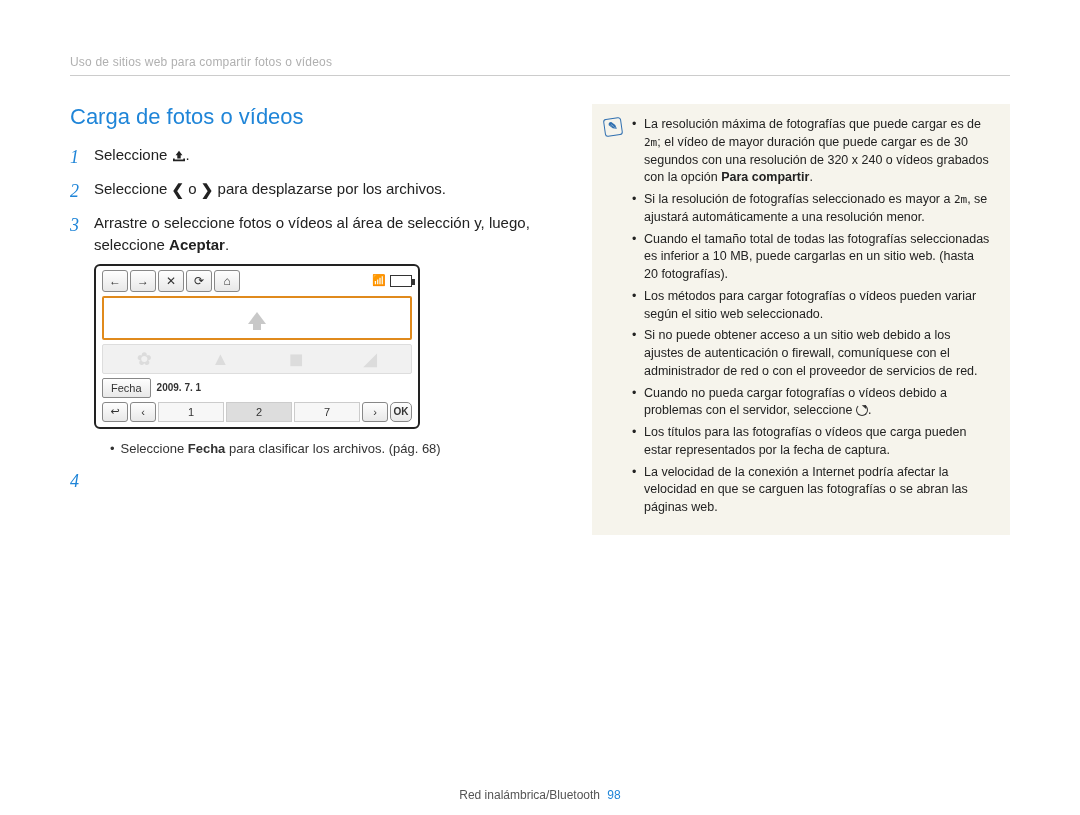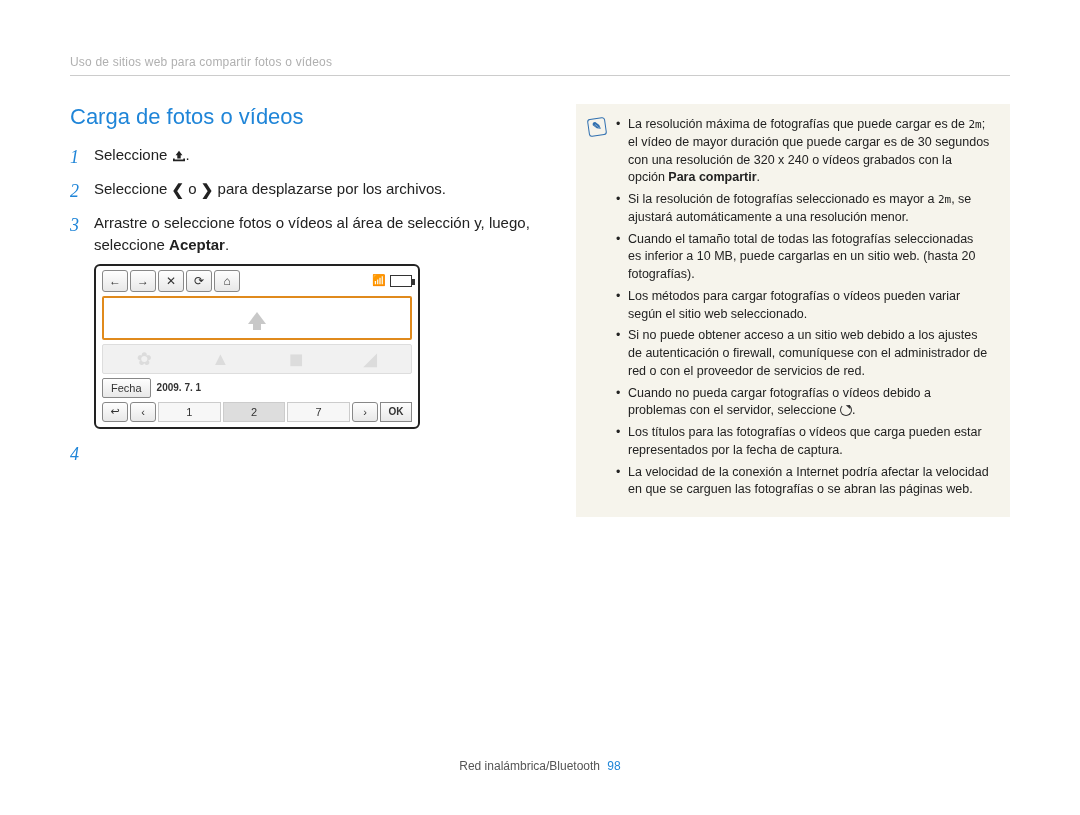--- a/index.html
+++ b/index.html
@@ -16,21 +16,21 @@
     font-size: 12px;
     color: #b0b0b0;
     font-weight: 300;
     letter-spacing: 0.2px;
     border-bottom: 1px solid #ccc;
     padding-bottom: 6px;
     margin-bottom: 28px;
   }
   .cols {
     display: flex;
-    gap: 16px;
+    gap: 32px;
     align-items: flex-start;
   }
   .left { width: 490px; }
   .right { flex: 1; }
   .section-title {
     color: #1f85d8;
     font-size: 22px;
     font-weight: 400;
     margin-bottom: 14px;
   }
@@ -147,21 +147,21 @@
     display: flex; align-items: stretch;
     padding: 0 6px 5px 6px; gap: 2px;
   }
   .mock-bottom .m-btn { height: 20px; font-size: 11px; }
   .page-cell {
     flex: 1; display: flex; align-items: center; justify-content: center;
     border: 1px solid #ccc; background: #f7f7f7; font-size: 11px;
   }
   .page-cell.active { background: #ddd; }
   .ok-btn {
-    width: 32px; height: 20px; border: 1px solid #888; border-radius: 0;
+    width: 22px; height: 20px; border: 1px solid #888; border-radius: 5px;
     background: linear-gradient(#fefefe,#e8e8e8);
     display: flex; align-items: center; justify-content: center;
     font-size: 10px; font-weight: bold;
   }
 
   .subbullet {
     font-size: 13px;
     margin: 0 0 12px 40px;
     color: #333;
   }
@@ -216,21 +216,21 @@
     content: "";
     position: absolute;
     top: -3px; right: -2px;
     border: 3px solid transparent;
     border-bottom-color: #333;
     transform: rotate(40deg);
   }
 
   .footer {
     position: absolute;
-    bottom: 42px; left: 0; right: 0;
+    bottom: 13px; left: 0; right: 0;
     text-align: center;
     font-size: 12px;
     color: #555;
   }
   .footer .pagenum { color: #1f85d8; margin-left: 4px; }
 </style>
 </head>
 <body>
 
 <div class="breadcrumb">Uso de sitios web para compartir fotos o vídeos</div>
@@ -292,20 +292,23 @@
         <div class="m-btn">↩</div>
         <div class="m-btn">‹</div>
         <div class="page-cell">1</div>
         <div class="page-cell active">2</div>
         <div class="page-cell">7</div>
         <div class="m-btn">›</div>
         <div class="ok-btn">OK</div>
       </div>
     </div>
 
+    <div class="subbullet">
+      <span class="bullet">•</span><span>Seleccione </span><span class="bold">Fecha</span><span> para clasificar los archivos. (pág. 68)</span>
+    </div>
 
     <ol class="steps">
       <li>
         <span class="stepnum">4</span>
       </li>
     </ol>
   </div>
 
   <div class="right">
     <div class="notebox">

